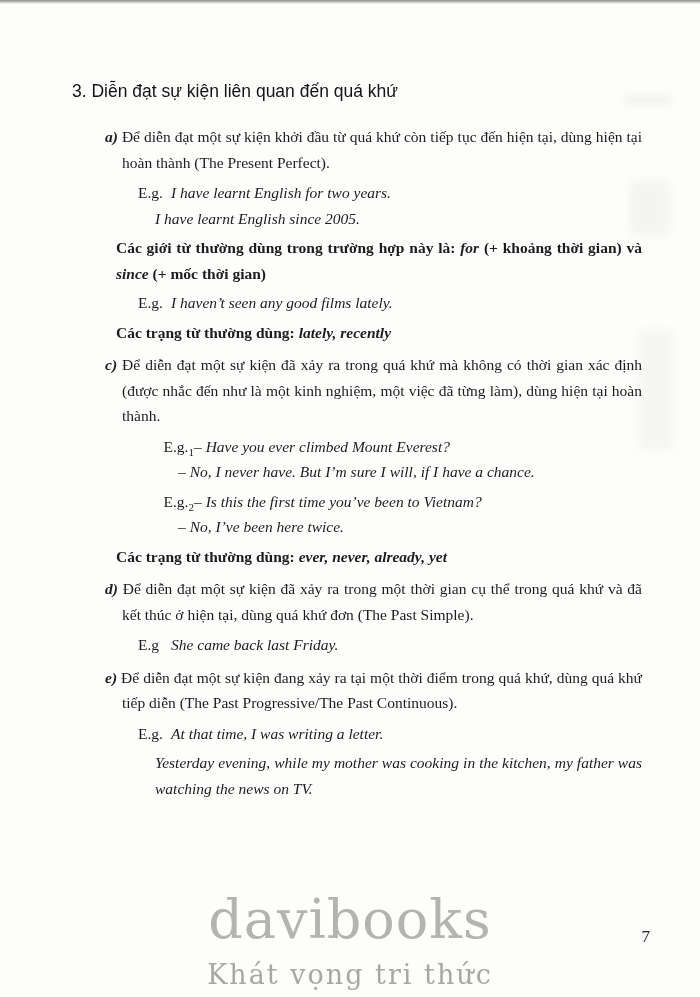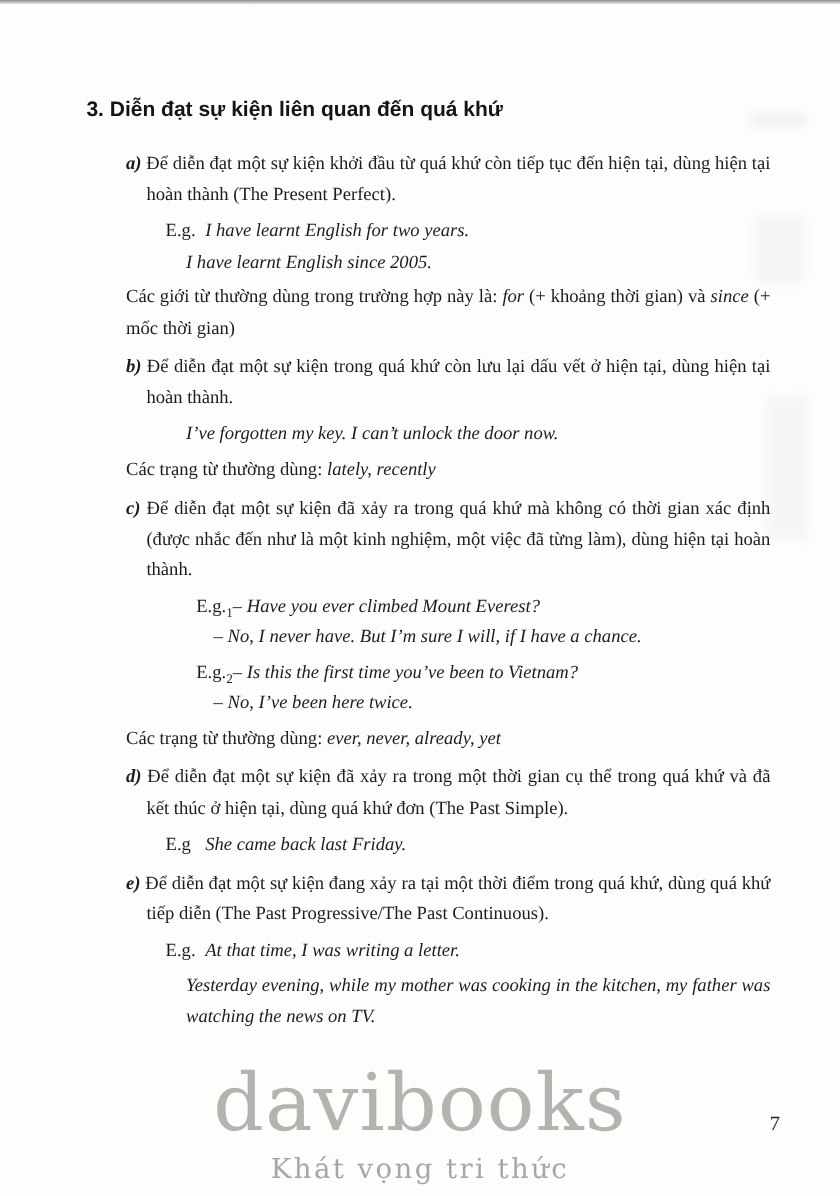--- a/index.html
+++ b/index.html
@@ -30,54 +30,54 @@
   .b3 { top: 330px; right: 26px; width: 36px; height: 120px; opacity: 0.06; }
 
   .content {
     position: relative; z-index: 1;
     padding: 80px 58px 0 70px;
     font-size: 15.5px;
     line-height: 25.5px;
   }
   .heading {
     font-family: "Liberation Sans", "DejaVu Sans", sans-serif;
-    font-size: 17.5px; font-weight: bold; line-height: 22px;
+    font-size: 17.5px; font-weight: normal; line-height: 22px;
     margin: 0 0 22px 2px;
     color: #141414;
   }
   p.item {
     margin: 7px 0 5px 52px;
     text-indent: -17px;
     text-align: justify;
   }
   .item-label { font-weight: bold; font-style: italic; }
   p.example { margin: 4px 0 0 52px; }
   p.example-cont { margin: 0 0 0 85px; }
   p.example-cont.wide { margin-left: 108px; }
   p.example-cont.justified { text-align: justify; margin-top: 4px; }
   .eg { display: inline-block; width: 33px; font-style: normal; margin-left: 16px; }
   .eg.wide { width: 56px; text-align: right; }
   .eg sub { font-size: 11px; line-height: 0; }
   .ex { font-style: italic; text-align: center; }
-  p.note { margin: 4px 0 4px 35px; text-align: justify; }
+  p.note { margin: 4px 0 4px 46px; text-align: justify; font-weight: bold; }
 
   .watermark {
     position: absolute; left: 0; right: 0; bottom: 4px;
     text-align: center; z-index: 0;
     -webkit-user-select: none; user-select: none;
   }
   .wm-title {
     font-family: "DejaVu Serif", serif;
-    font-size: 66px; line-height: 70px;
+    font-size: 54px; line-height: 70px;
     letter-spacing: 1px;
     color: #b5b3b0;
   }
   .wm-tagline {
     font-family: "DejaVu Serif", serif;
-    font-size: 23px; line-height: 36px;
+    font-size: 27px; line-height: 36px;
     letter-spacing: 2px;
     color: #a9a7a4;
     margin-top: 2px;
   }
   .page-number {
     position: absolute; right: 50px; bottom: 50px;
     font-size: 17px; color: #222; z-index: 2;
   }
 </style>
 </head>
@@ -96,22 +96,21 @@
 
   <div class="content">
 
     <h2 class="heading">3. Diễn đạt sự kiện liên quan đến quá khứ</h2>
 
     <p class="item"><span class="item-label">a)</span> <span>Để diễn đạt một sự kiện khởi đầu từ quá khứ còn tiếp tục đến hiện tại, dùng hiện tại hoàn thành (The Present Perfect).</span></p>
     <p class="example"><span class="eg">E.g.</span><span class="ex">I have learnt English for two years.</span></p>
     <p class="example-cont"><span class="ex">I have learnt English since 2005.</span></p>
     <p class="note"><span>Các giới từ thường dùng trong trường hợp này là: </span><span class="ex">for</span><span> (+ khoảng thời gian) và </span><span class="ex">since</span><span> (+ mốc thời gian)</span></p>
 
-    <p class="item"><span class="item-label">b)</span> <span>Để diễn đạt một sự kiện trong quá khứ còn lưu lại dấu vết ở hiện tại, dùng hiện tại hoàn thành.</span></p>
-    <p class="example-cont"><span class="ex">I’ve forgotten my key. I can’t unlock the door now.</span></p>
+    <p class="example"><span class="eg">E.g.</span><span class="ex">I haven’t seen any good films lately.</span></p>
     <p class="note"><span>Các trạng từ thường dùng: </span><span class="ex">lately, recently</span></p>
 
     <p class="item"><span class="item-label">c)</span> <span>Để diễn đạt một sự kiện đã xảy ra trong quá khứ mà không có thời gian xác định (được nhắc đến như là một kinh nghiệm, một việc đã từng làm), dùng hiện tại hoàn thành.</span></p>
     <p class="example"><span class="eg wide"><span>E.g.</span><sub>1</sub></span><span class="ex">– Have you ever climbed Mount Everest?</span></p>
     <p class="example-cont wide"><span class="ex">– No, I never have. But I’m sure I will, if I have a chance.</span></p>
     <p class="example"><span class="eg wide"><span>E.g.</span><sub>2</sub></span><span class="ex">– Is this the first time you’ve been to Vietnam?</span></p>
     <p class="example-cont wide"><span class="ex">– No, I’ve been here twice.</span></p>
     <p class="note"><span>Các trạng từ thường dùng: </span><span class="ex">ever, never, already, yet</span></p>
 
     <p class="item"><span class="item-label">d)</span> <span>Để diễn đạt một sự kiện đã xảy ra trong một thời gian cụ thể trong quá khứ và đã kết thúc ở hiện tại, dùng quá khứ đơn (The Past Simple).</span></p>

